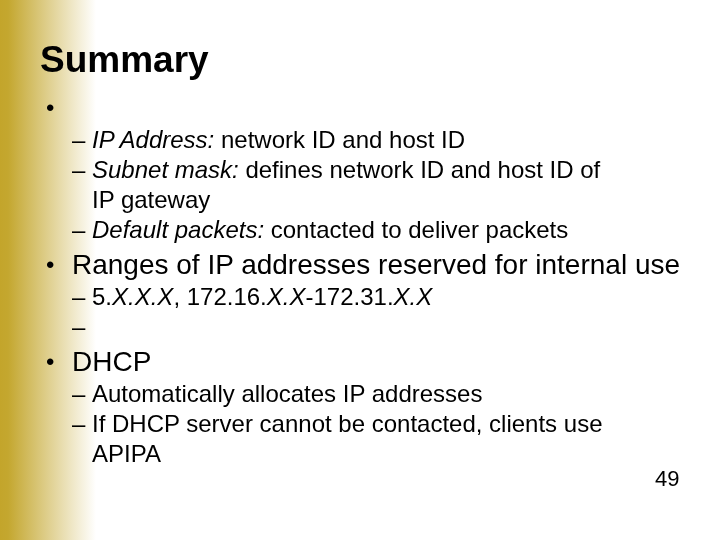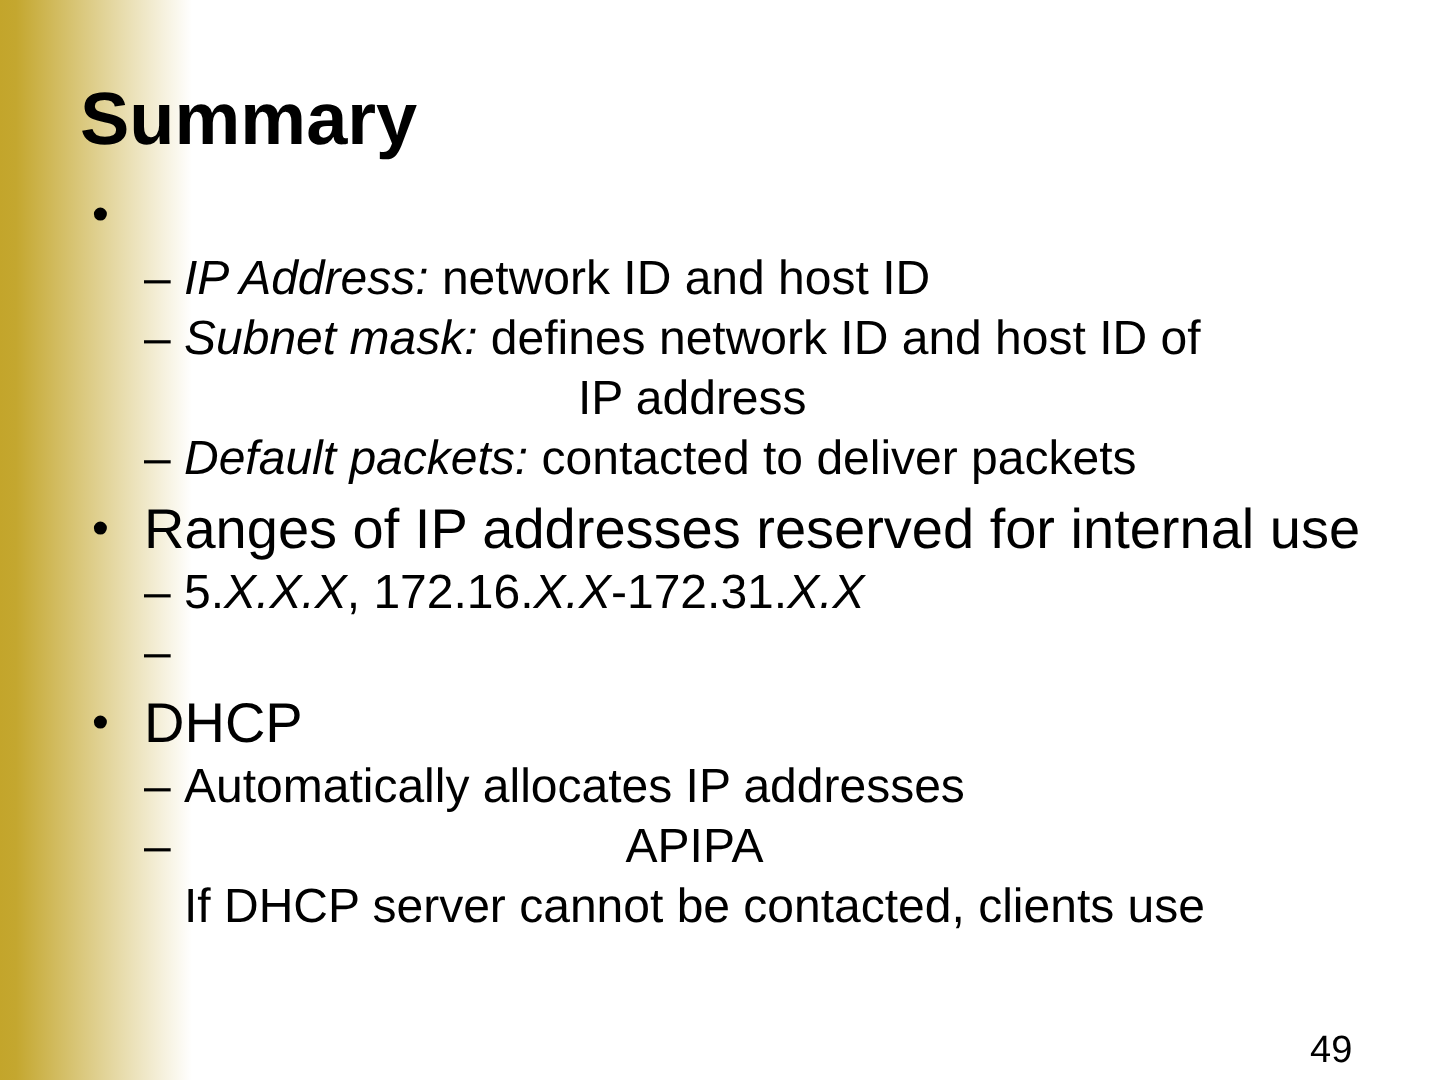--- a/index.html
+++ b/index.html
@@ -37,27 +37,27 @@
   .l1 .bullet { flex: none; width: 26px; font-size: 24px; line-height: 34px; }
   .l2 {
     display: flex;
     align-items: flex-start;
     padding-left: 72px;
     font-size: 24px;
     line-height: 30px;
   }
   .l2 .dash { flex: none; width: 20px; }
   .l2 .ltext { min-width: 0; }
-  .l2 .line { white-space: nowrap; text-align: center; }
+  .l2 .line { white-space: nowrap; }
   .it { font-style: italic; }
   .page-number {
     position: absolute;
     left: 655px;
-    top: 515px;
-    font-size: 19px;
+    top: 468px;
+    font-size: 22px;
     line-height: 22px;
   }
 </style>
 </head>
 <body>
 
 <div class="slide">
   <div class="gradient-bar"></div>
   <div class="content">
 
@@ -70,21 +70,21 @@
       <div class="l2">
         <span class="dash">–</span>
         <div class="ltext">
           <div class="line"><span class="it">IP Address:</span><span> network ID and host ID</span></div>
         </div>
       </div>
       <div class="l2">
         <span class="dash">–</span>
         <div class="ltext">
           <div class="line"><span class="it">Subnet mask:</span><span> defines network ID and host ID of</span></div>
-          <div class="line"><span>IP address</span></div>
+          <div class="line"><span>IP gateway</span></div>
         </div>
       </div>
       <div class="l2">
         <span class="dash">–</span>
         <div class="ltext">
           <div class="line"><span class="it">Default packets:</span><span> contacted to deliver packets</span></div>
         </div>
       </div>
     </div>
 
@@ -111,21 +111,21 @@
       </div>
       <div class="l2">
         <span class="dash">–</span>
         <div class="ltext">
           <div class="line"><span>Automatically allocates IP addresses</span></div>
         </div>
       </div>
       <div class="l2">
         <span class="dash">–</span>
         <div class="ltext">
+          <div class="line"><span>If DHCP server cannot be contacted, clients use</span></div>
           <div class="line"><span>APIPA</span></div>
-          <div class="line"><span>If DHCP server cannot be contacted, clients use</span></div>
         </div>
       </div>
     </div>
 
     <div class="page-number">49</div>
   </div>
 </div>
 
 </body></html>

